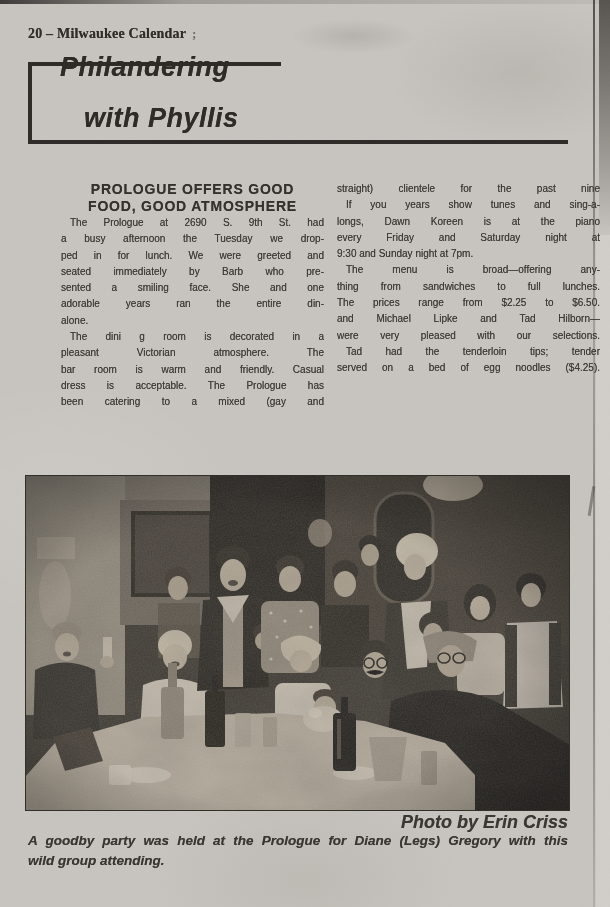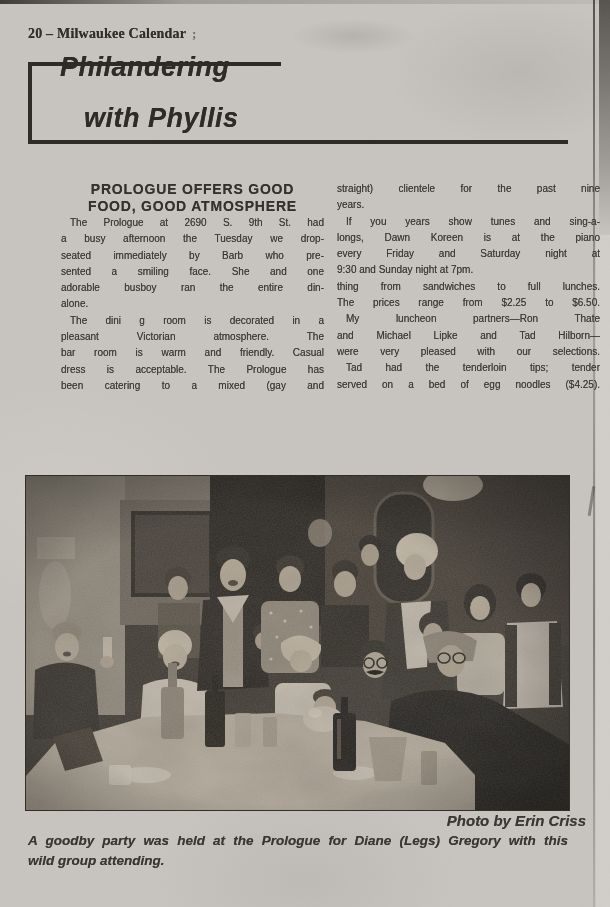--- a/index.html
+++ b/index.html
@@ -54,22 +54,22 @@
   .line.just{white-space:normal;text-align:justify;text-align-last:justify;}
   .line.indent{text-indent:9px;}
   .line.heading{font-weight:bold;text-align:center;text-align-last:center;
     font-size:14px;line-height:17px;letter-spacing:.8px;white-space:normal;color:#312e2a;}
 
   
   .photo{left:25px;top:475px;width:545px;height:336px;}
   .photo svg{display:block;}
 
   
-  .credit{left:320px;top:812px;width:266px;text-align:right;
-    font-size:15px;font-weight:bold;font-style:italic;color:#38342f;
+  .credit{left:302px;top:812px;width:266px;text-align:right;
+    font-size:18px;font-weight:bold;font-style:italic;color:#38342f;
     text-shadow:0 0 .35px rgba(45,42,38,.6);}
   .caption{left:28px;top:831px;width:540px;font-size:13.5px;font-weight:bold;
     font-style:italic;color:#36322d;line-height:19.5px;
     text-shadow:0 0 .35px rgba(45,42,38,.6);}
   .caption .c1{text-align:justify;text-align-last:justify;}
 </style>
 </head>
 <body>
 
 <div class="page">
@@ -97,40 +97,40 @@
   <div class="abs rule box-bottom"></div>
   <div class="abs title-l1">Philandering</div>
   <div class="abs title-l2">with Phyllis</div>
 
   <div class="abs columns">
     <div class="col">
         <div class="line heading">PROLOGUE OFFERS GOOD</div>
         <div class="line heading">FOOD, GOOD ATMOSPHERE</div>
         <div class="line indent just">The Prologue at 2690 S. 9th St. had</div>
         <div class="line just">a busy afternoon the Tuesday we drop-</div>
+        <div class="line just">ped in for lunch. We were greeted and</div>
         <div class="line just">seated immediately by Barb who pre-</div>
         <div class="line just">sented a smiling face. She and one</div>
-        <div class="line just">adorable busboy ran the entire din-</div>
+        <div class="line just">adorable years ran the entire din-</div>
         <div class="line">alone.</div>
         <div class="line indent just">The dini g room is decorated in a</div>
         <div class="line just">pleasant Victorian atmosphere. The</div>
         <div class="line just">bar room is warm and friendly. Casual</div>
         <div class="line just">dress is acceptable. The Prologue has</div>
         <div class="line just">been catering to a mixed (gay and</div>
       </div>
     <div class="col">
         <div class="line just">straight) clientele for the past nine</div>
-        <div class="line">years.</div>
         <div class="line indent just">If you years show tunes and sing-a-</div>
         <div class="line just">longs, Dawn Koreen is at the piano</div>
         <div class="line just">every Friday and Saturday night at</div>
         <div class="line">9:30 and Sunday night at 7pm.</div>
+        <div class="line indent just">The menu is broad—offering any-</div>
         <div class="line just">thing from sandwiches to full lunches.</div>
         <div class="line just">The prices range from $2.25 to $6.50.</div>
-        <div class="line indent just">My luncheon partners—Ron Thate</div>
         <div class="line just">and Michael Lipke and Tad Hilborn—</div>
         <div class="line just">were very pleased with our selections.</div>
         <div class="line indent just">Tad had the tenderloin tips; tender</div>
         <div class="line just">served on a bed of egg noodles ($4.25).</div>
       </div>
   </div>
 
   <div class="abs photo">
     <svg width="545" height="336" viewBox="0 0 545 336">
       <defs>

